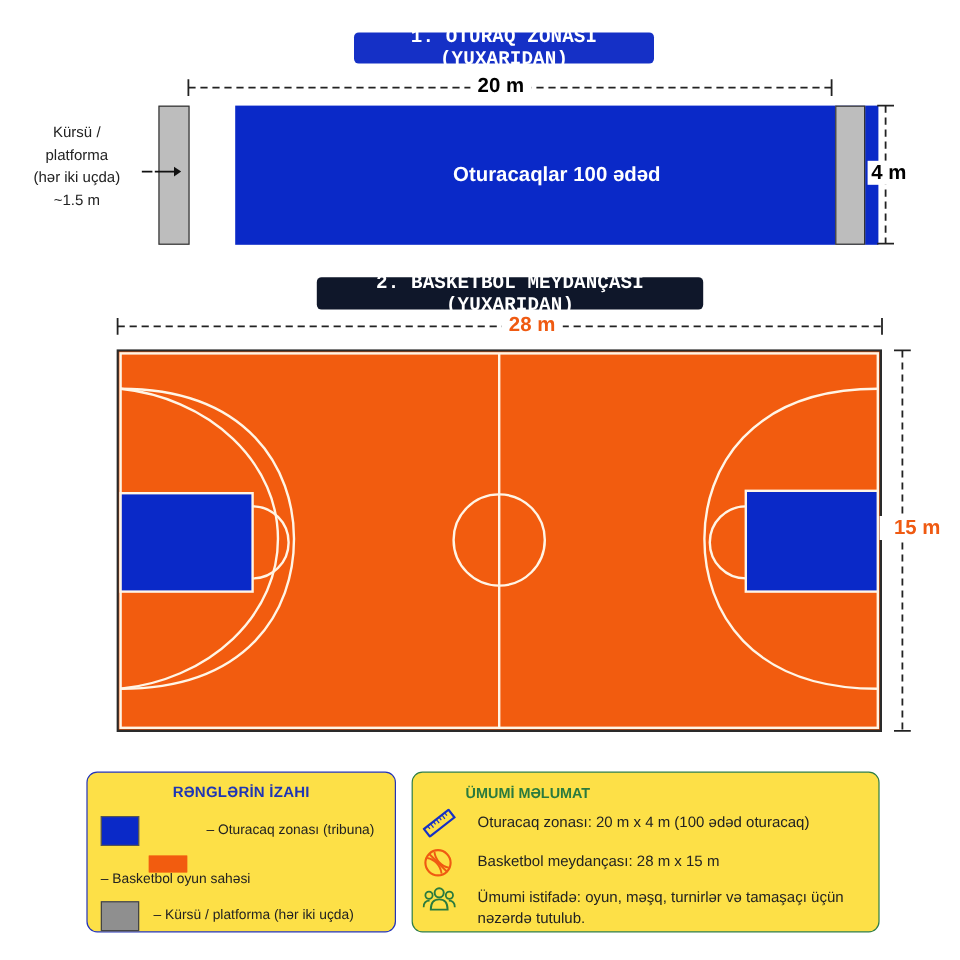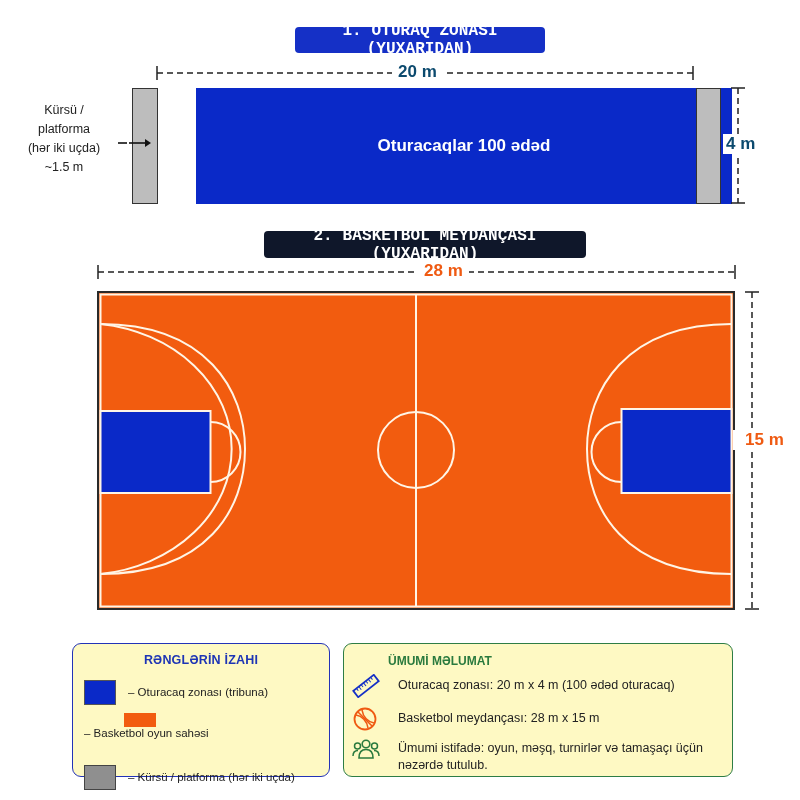--- a/index.html
+++ b/index.html
@@ -6,31 +6,31 @@
   html, body { width: 800px; height: 800px; background: #ffffff; overflow: hidden; }
   body { position: relative; font-family: "Liberation Sans", "DejaVu Sans", sans-serif; color: #222; }
   .abs { position: absolute; }
 
   .badge { position: absolute; color: #fff; font-weight: bold; font-size: 16px; text-align: center;
            border-radius: 4px; display: flex; align-items: center; justify-content: center; letter-spacing: 0.1px; font-family: Liberation Mono, monospace; }
   .badge-blue { left: 295px; top: 27px; width: 250px; height: 26px; background: #1530c6; }
   .badge-orange { left: 264px; top: 231px; width: 322px; height: 27px; background: #0f172a; }
 
   .dimlbl { position: absolute; font-weight: bold; font-size: 17px; background: #fff; padding: 0 6px; }
-  .dim-blue { color: #0c4a6e; }
+  .dim-blue { color: #000000; }
   .dim-orange { color: #ef5a12; }
 
   .gray-block { position: absolute; background: #bdbdbd; border: 1.5px solid #333; }
   .blue-block { position: absolute; background: #0a29c8; display: flex; align-items: center; justify-content: center;
                 color: #fff; font-weight: bold; font-size: 17px; }
 
   .side-note { position: absolute; left: 8px; top: 101px; width: 112px; text-align: center; font-size: 12.5px;
                line-height: 19px; color: #222; }
 
-  .box { position: absolute; background: #fef9c3; border-radius: 9px; }
+  .box { position: absolute; background: #fde047; border-radius: 9px; }
   .legend-box { left: 72px; top: 643px; width: 258px; height: 134px; border: 1.5px solid #2333b8; }
   .info-box { left: 343px; top: 643px; width: 390px; height: 134px; border: 1.5px solid #2e7d45; }
 
   .legend-title { position: absolute; left: 0; width: 100%; top: 9px; text-align: center; font-weight: bold;
                   font-size: 12.5px; color: #1e35b5; letter-spacing: 0.2px; }
   .legend-row { position: absolute; left: 11px; height: 26px; display: flex; align-items: center; }
   .swatch { width: 32px; height: 25px; border: 1px solid #555; margin-right: 12px; }
   .legend-text { font-size: 11.5px; color: #222; }
 
   .info-title { position: absolute; left: 44px; top: 10px; font-weight: bold; font-size: 12px; color: #2a7a3e; }
@@ -106,29 +106,29 @@
 
 <svg class="abs" style="left:742px; top:290px;" width="20" height="322">
   <line x1="3" y1="2" x2="17" y2="2" stroke="#222" stroke-width="1.5"></line>
   <line x1="3" y1="319" x2="17" y2="319" stroke="#222" stroke-width="1.5"></line>
   <line x1="10" y1="2" x2="10" y2="319" stroke="#222" stroke-width="1.5" stroke-dasharray="6,4"></line>
 </svg>
 <div class="dimlbl dim-orange" style="left:733px; top:430px; padding:0 12px;">15 m</div>
 
 <div class="box legend-box">
   <div class="legend-title">RƏNGLƏRİN İZAHI</div>
-  <div class="legend-row" style="top:35px;">
+  <div class="legend-row" style="top:35px;gap:44px;">
     <div class="swatch" style="background:#0a29c8;"></div>
     <span class="legend-text">– Oturacaq zonası (tribuna)</span>
   </div>
   <div class="legend-row" style="top:69px;flex-direction:column;">
     <div class="swatch" style="background:#f25c0f; border-color:#f25c0f;"></div>
     <span class="legend-text">– Basketbol oyun sahəsi</span>
   </div>
-  <div class="legend-row" style="top:120px;">
+  <div class="legend-row" style="top:106px;">
     <div class="swatch" style="background:#8f8f8f; border-color:#444;"></div>
     <span class="legend-text">– Kürsü / platforma (hər iki uçda)</span>
   </div>
 </div>
 
 <div class="box info-box">
   <div class="info-title">ÜMUMİ MƏLUMAT</div>
 
   <div class="info-row" style="top:30px;">
     <svg class="info-icon" viewBox="0 0 28 24">

